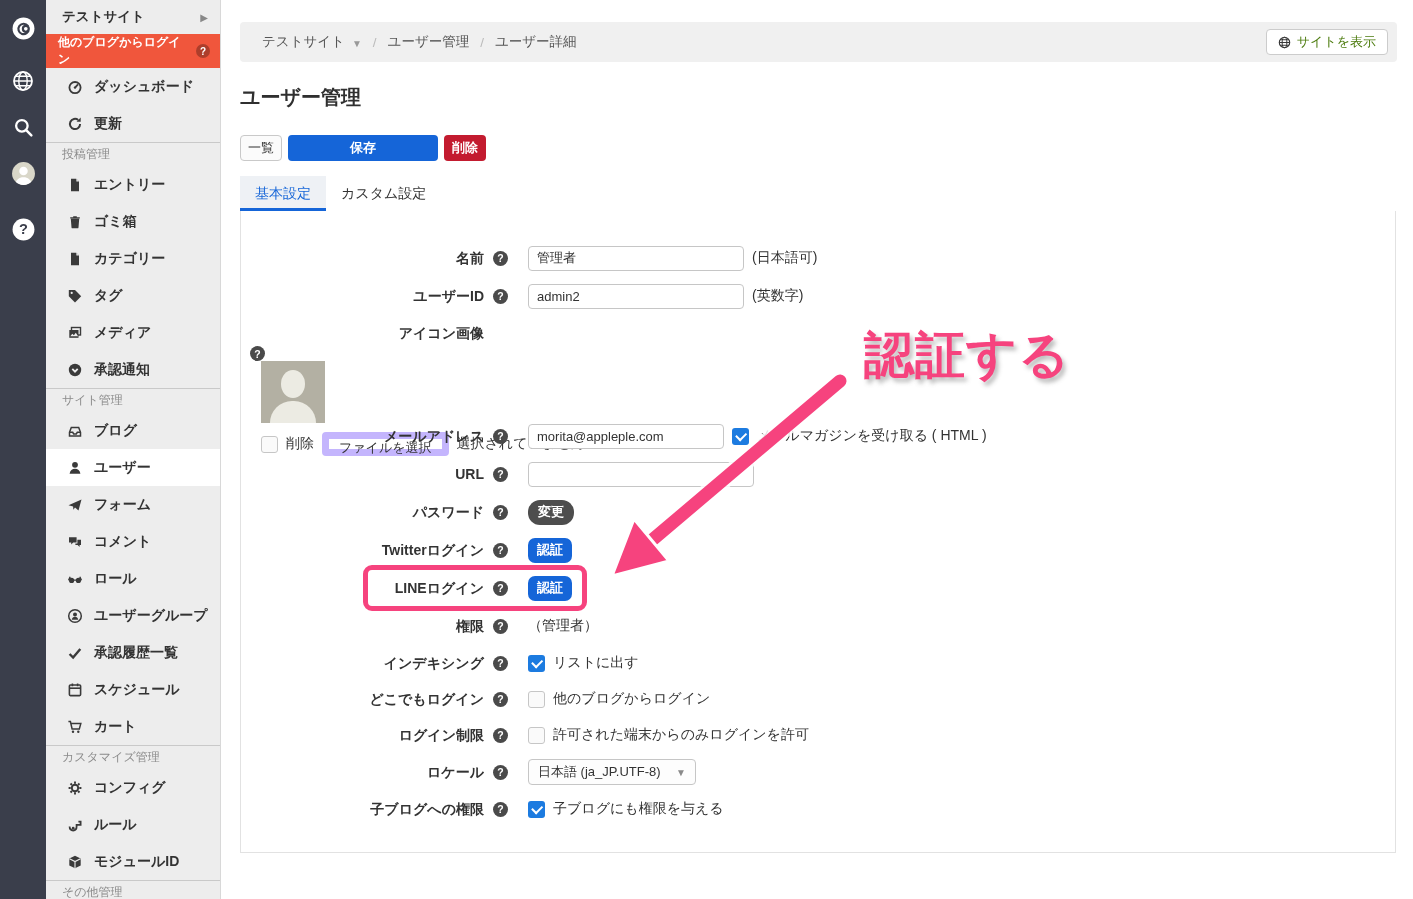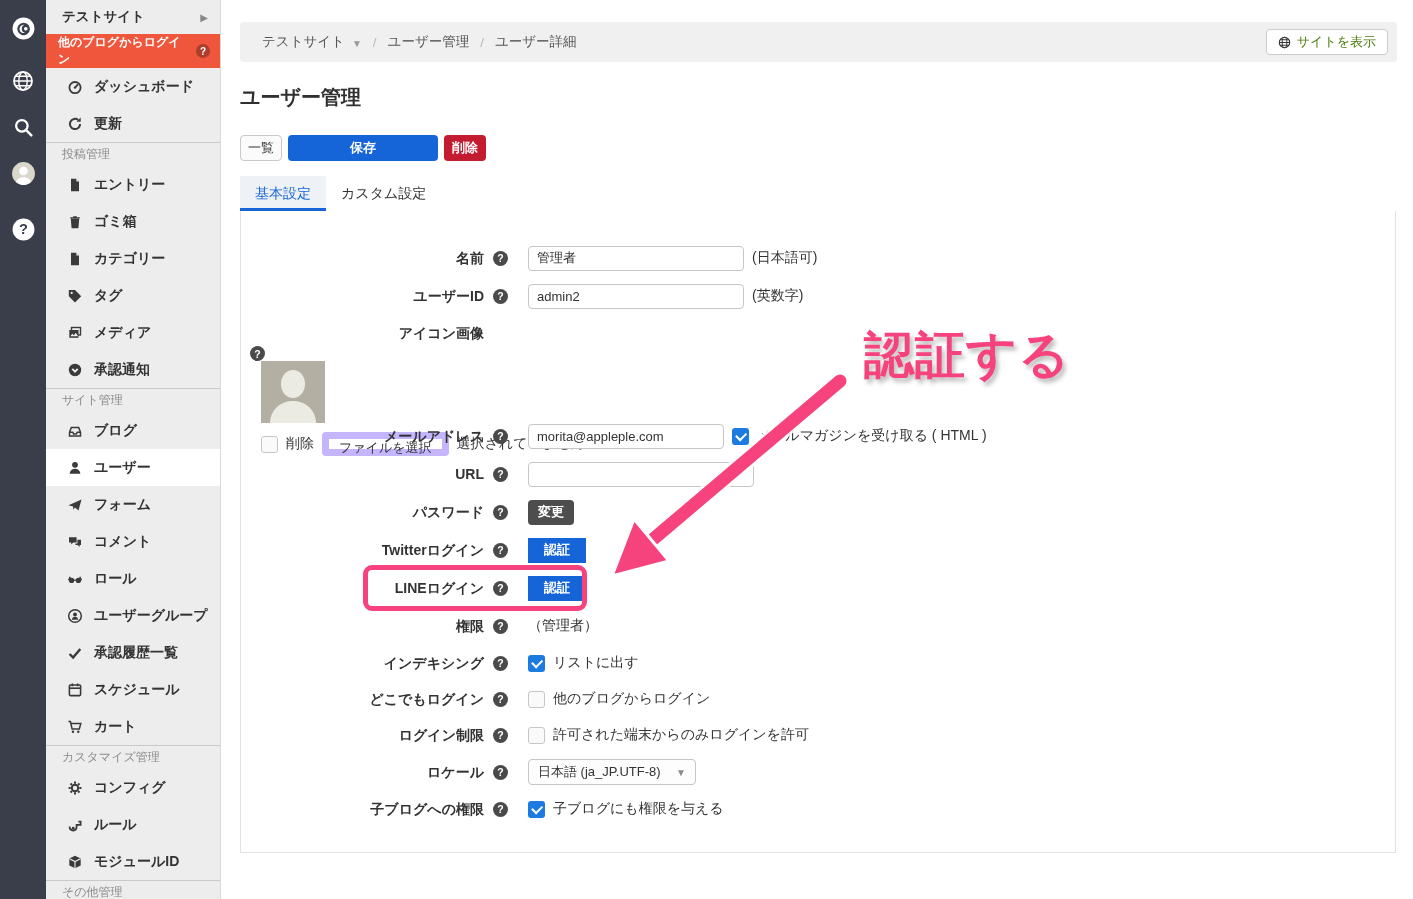--- a/index.html
+++ b/index.html
@@ -55,22 +55,22 @@
   .flabel { width:243px; text-align:right; font-size:14px; font-weight:bold; flex:none; line-height:16px; }
   .fhelp { width:15px; height:15px; border-radius:50%; background:#4a4a4a; margin-left:9px; flex:none; position:relative; cursor:pointer; align-self:center; }
   .frow.tall .fhelp { align-self:flex-start; margin-top:5px; }
   .fhelp::before { content:"?"; position:absolute; inset:0; color:#fff; font-size:10.5px; font-weight:bold; display:flex; align-items:center; justify-content:center; }
   .fctrl { margin-left:20px; display:flex; align-items:center; gap:8px; font-size:14px; }
   .fctrl.col { flex-direction:column; align-items:flex-start; gap:9px; }
   .subrow { display:flex; align-items:center; gap:8px; font-size:14px; }
   input.txt { height:25px; border:1px solid #c6c6c6; border-radius:4px; padding:0 8px; font-size:13px; color:#333; font-family:inherit; background:#fff; }
   .w216{width:216px} .w196{width:196px} .w226{width:226px}
   .note { font-size:14px; }
-  .btn-dark { background:#4d4d4d; color:#fff; border:none; border-radius:4px; height:25px; padding:0 10px; font-size:13px; font-weight:bold; font-family:inherit; cursor:pointer; }
-  .btn-auth { background:#1565d8; color:#fff; border:none; border-radius:0; height:25px; padding:0 16px; font-size:13px; font-weight:bold; font-family:inherit; cursor:pointer; }
+  .btn-dark { background:#4d4d4d; color:#fff; border:none; border-radius:12px; height:25px; padding:0 10px; font-size:13px; font-weight:bold; font-family:inherit; cursor:pointer; }
+  .btn-auth { background:#1565d8; color:#fff; border:none; border-radius:7px; height:25px; padding:0 9px; font-size:13px; font-weight:bold; font-family:inherit; cursor:pointer; }
   .cb { width:17px; height:17px; border-radius:3px; position:relative; flex:none; cursor:pointer; }
   .cb.on { background:#1c7be0; }
   .cb.on::after { content:""; position:absolute; left:3.5px; top:4px; width:8px; height:4.5px; border-left:2px solid #fff; border-bottom:2px solid #fff; transform:rotate(-45deg); }
   .cb.off { background:#fafafa; border:1px solid #c6c6c6; }
   .filebtn { background:#fff; border:7px solid #c4b5fd; border-radius:4px; height:24px; padding:0 10px; font-size:13px; color:#333; font-family:inherit; cursor:pointer; }
   .avatar-box { width:64px; height:62px; background:#b3b0a3; position:relative; overflow:hidden; }
   .avatar-box::before { content:""; position:absolute; left:50%; top:9px; transform:translateX(-50%); width:24px; height:28px; border-radius:50%; background:#ecebe3; }
   .avatar-box::after { content:""; position:absolute; left:50%; top:40px; transform:translateX(-50%); width:46px; height:30px; border-radius:22px 22px 0 0; background:#ecebe3; }
   .sel { width:168px; height:26px; border:1px solid #c6c6c6; border-radius:4px; background:#fdfdfd; display:flex; align-items:center; justify-content:space-between; padding:0 9px; font-size:13px; cursor:pointer; }
   .sel .caret { color:#8a8a8a; font-size:10px; }

